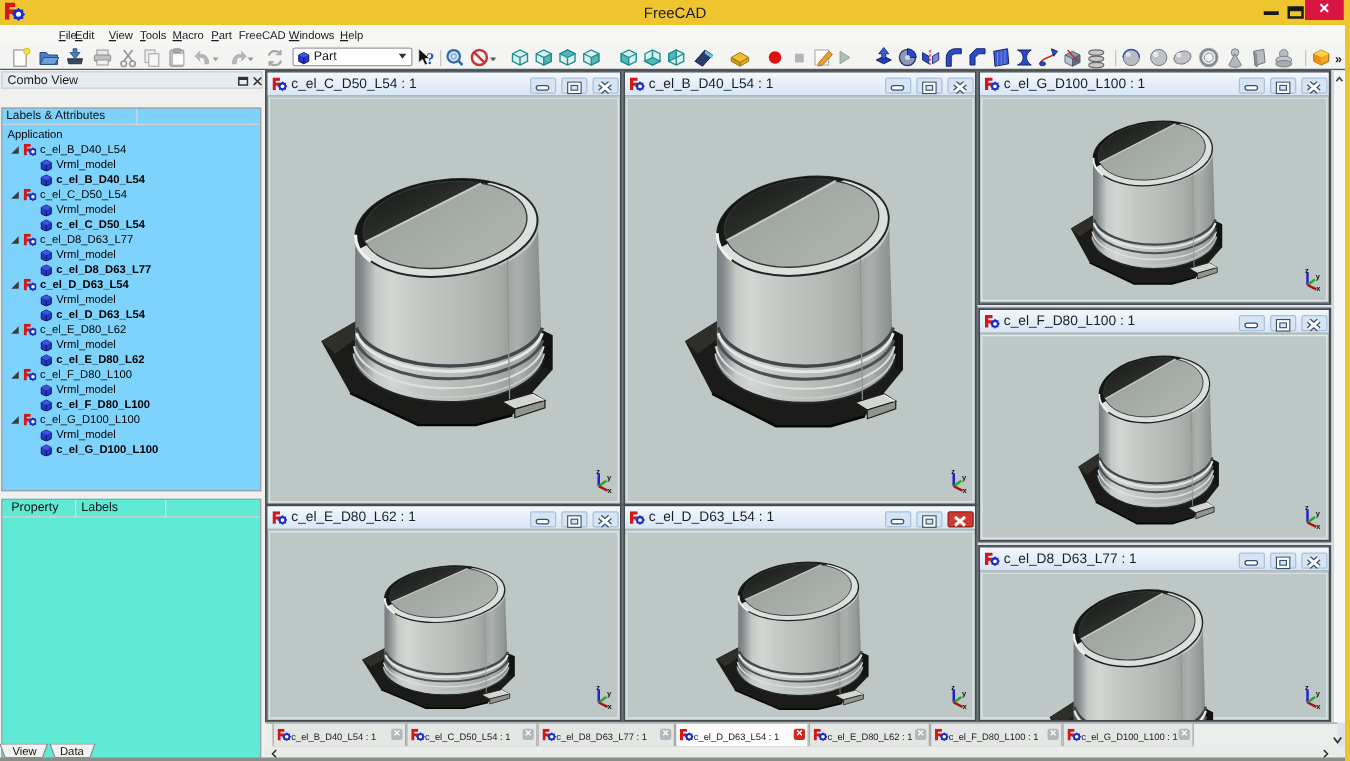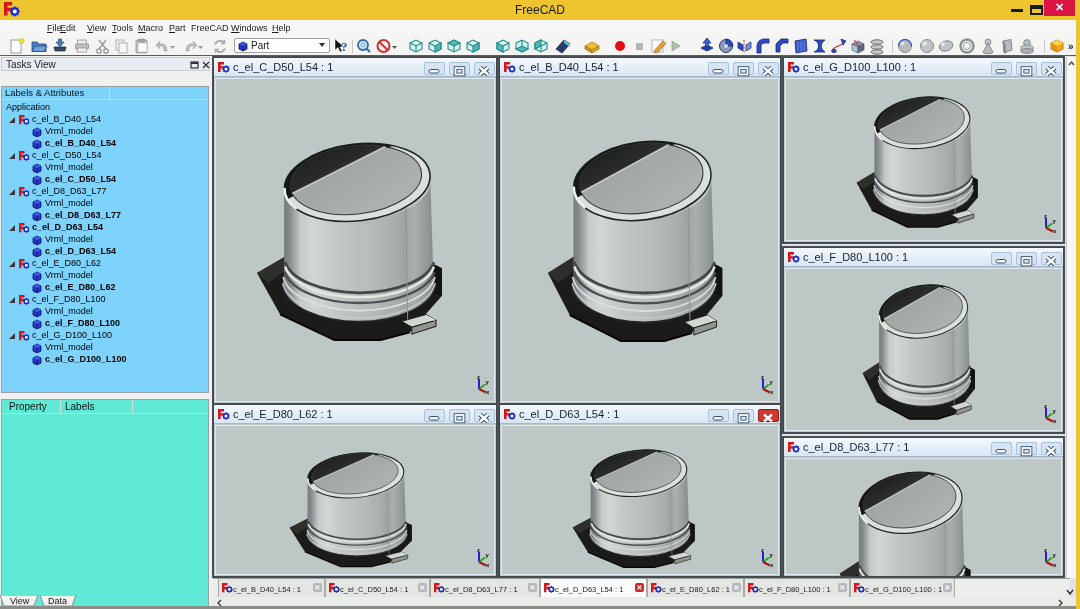--- a/index.html
+++ b/index.html
@@ -357,21 +357,21 @@
 <g transform="translate(1049,1)">
       <path d="M2,5 L8,2 L14,5 L14,11 L8,14 L2,11 Z" fill="#f5a81c" stroke="#9a6808" stroke-width="0.8"></path>
       <path d="M2,5 L8,8 L14,5 L8,2 Z" fill="#ffd24a"></path>
       <path d="M8,8 L8,14 L2,11 L2,5 Z" fill="#e99010"></path>
     </g>
 <text x="1068" y="13" font-size="10" font-weight="bold" fill="#222">»</text>
 </svg>
 
 <div class="abs" id="lpanel">
   <div class="abs" id="cvhead">
-      <span>Tasks View</span>
+      <span>Combo View</span>
     <svg style="position:absolute;left:188px;top:3px" width="9" height="8">
         <rect x="1" y="1" width="7" height="6" fill="none" stroke="#333" stroke-width="1.2"></rect>
         <rect x="1" y="1" width="7" height="2" fill="#333"></rect>
       </svg>
       <svg style="position:absolute;left:200px;top:3px" width="8" height="8">
         <path d="M1,1 L7,7 M7,1 L1,7" stroke="#333" stroke-width="1.3"></path>
       </svg>
   </div>
   <div class="abs" id="treebox">
     <div class="abs" id="treehdr">

